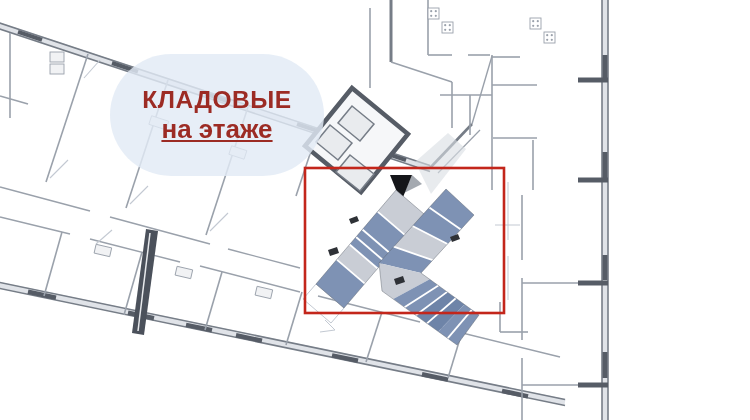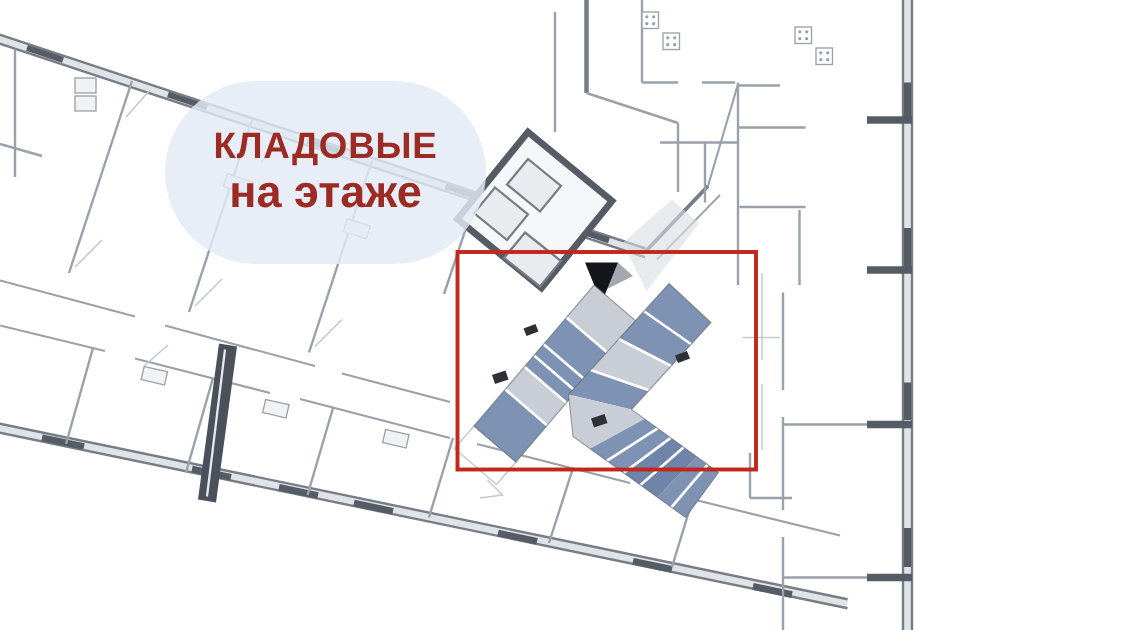--- a/index.html
+++ b/index.html
@@ -28,22 +28,23 @@
   .title-wrap{
     position:absolute;left:110px;top:54px;width:214px;height:122px;
     display:flex;flex-direction:column;align-items:center;justify-content:center;
     gap:4px;pointer-events:none;
   }
   .title-main{
     color:var(--accent_red);font-weight:700;font-size:24.5px;line-height:1;
     letter-spacing:.5px;white-space:nowrap;
   }
   .title-sub{
-    color:var(--accent_red);font-weight:700;font-size:30px;line-height:1;
+    color:var(--accent_red);font-weight:700;font-size:26px;line-height:1;
     white-space:nowrap;
+    text-decoration:underline;
   }
 </style>
 </head>
 <body>
 
 <div id="stage">
 
 <svg id="plan-svg" width="750" height="420" viewBox="0 0 750 420" fill="none" stroke-linecap="butt">
 
   <defs>

